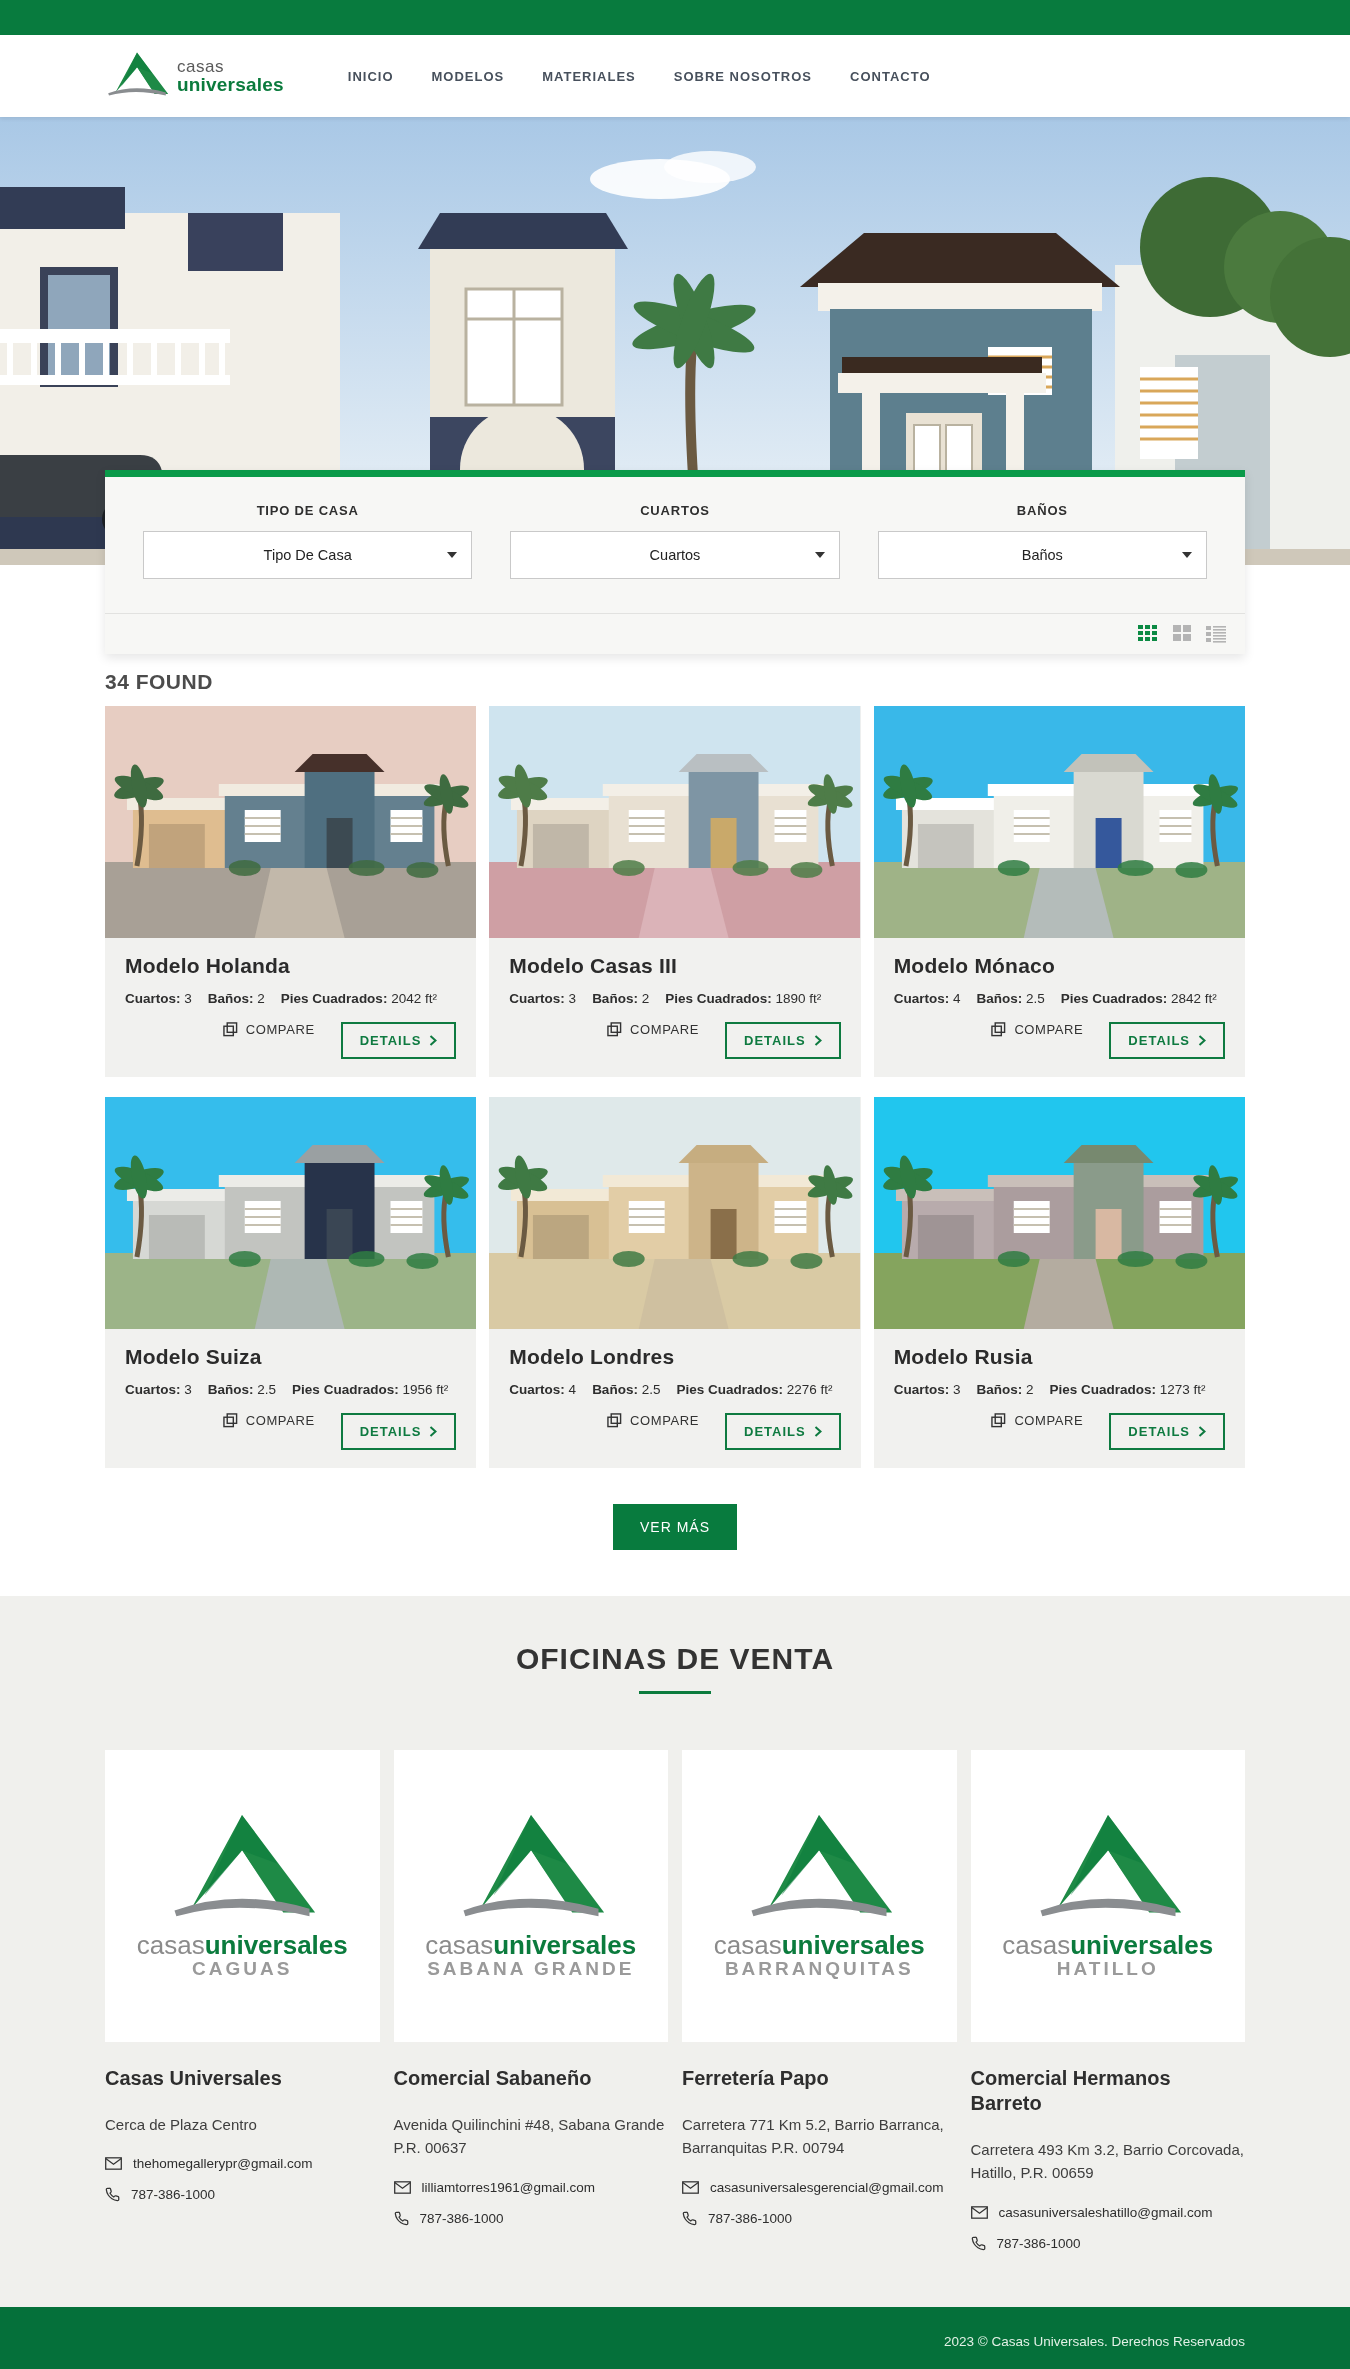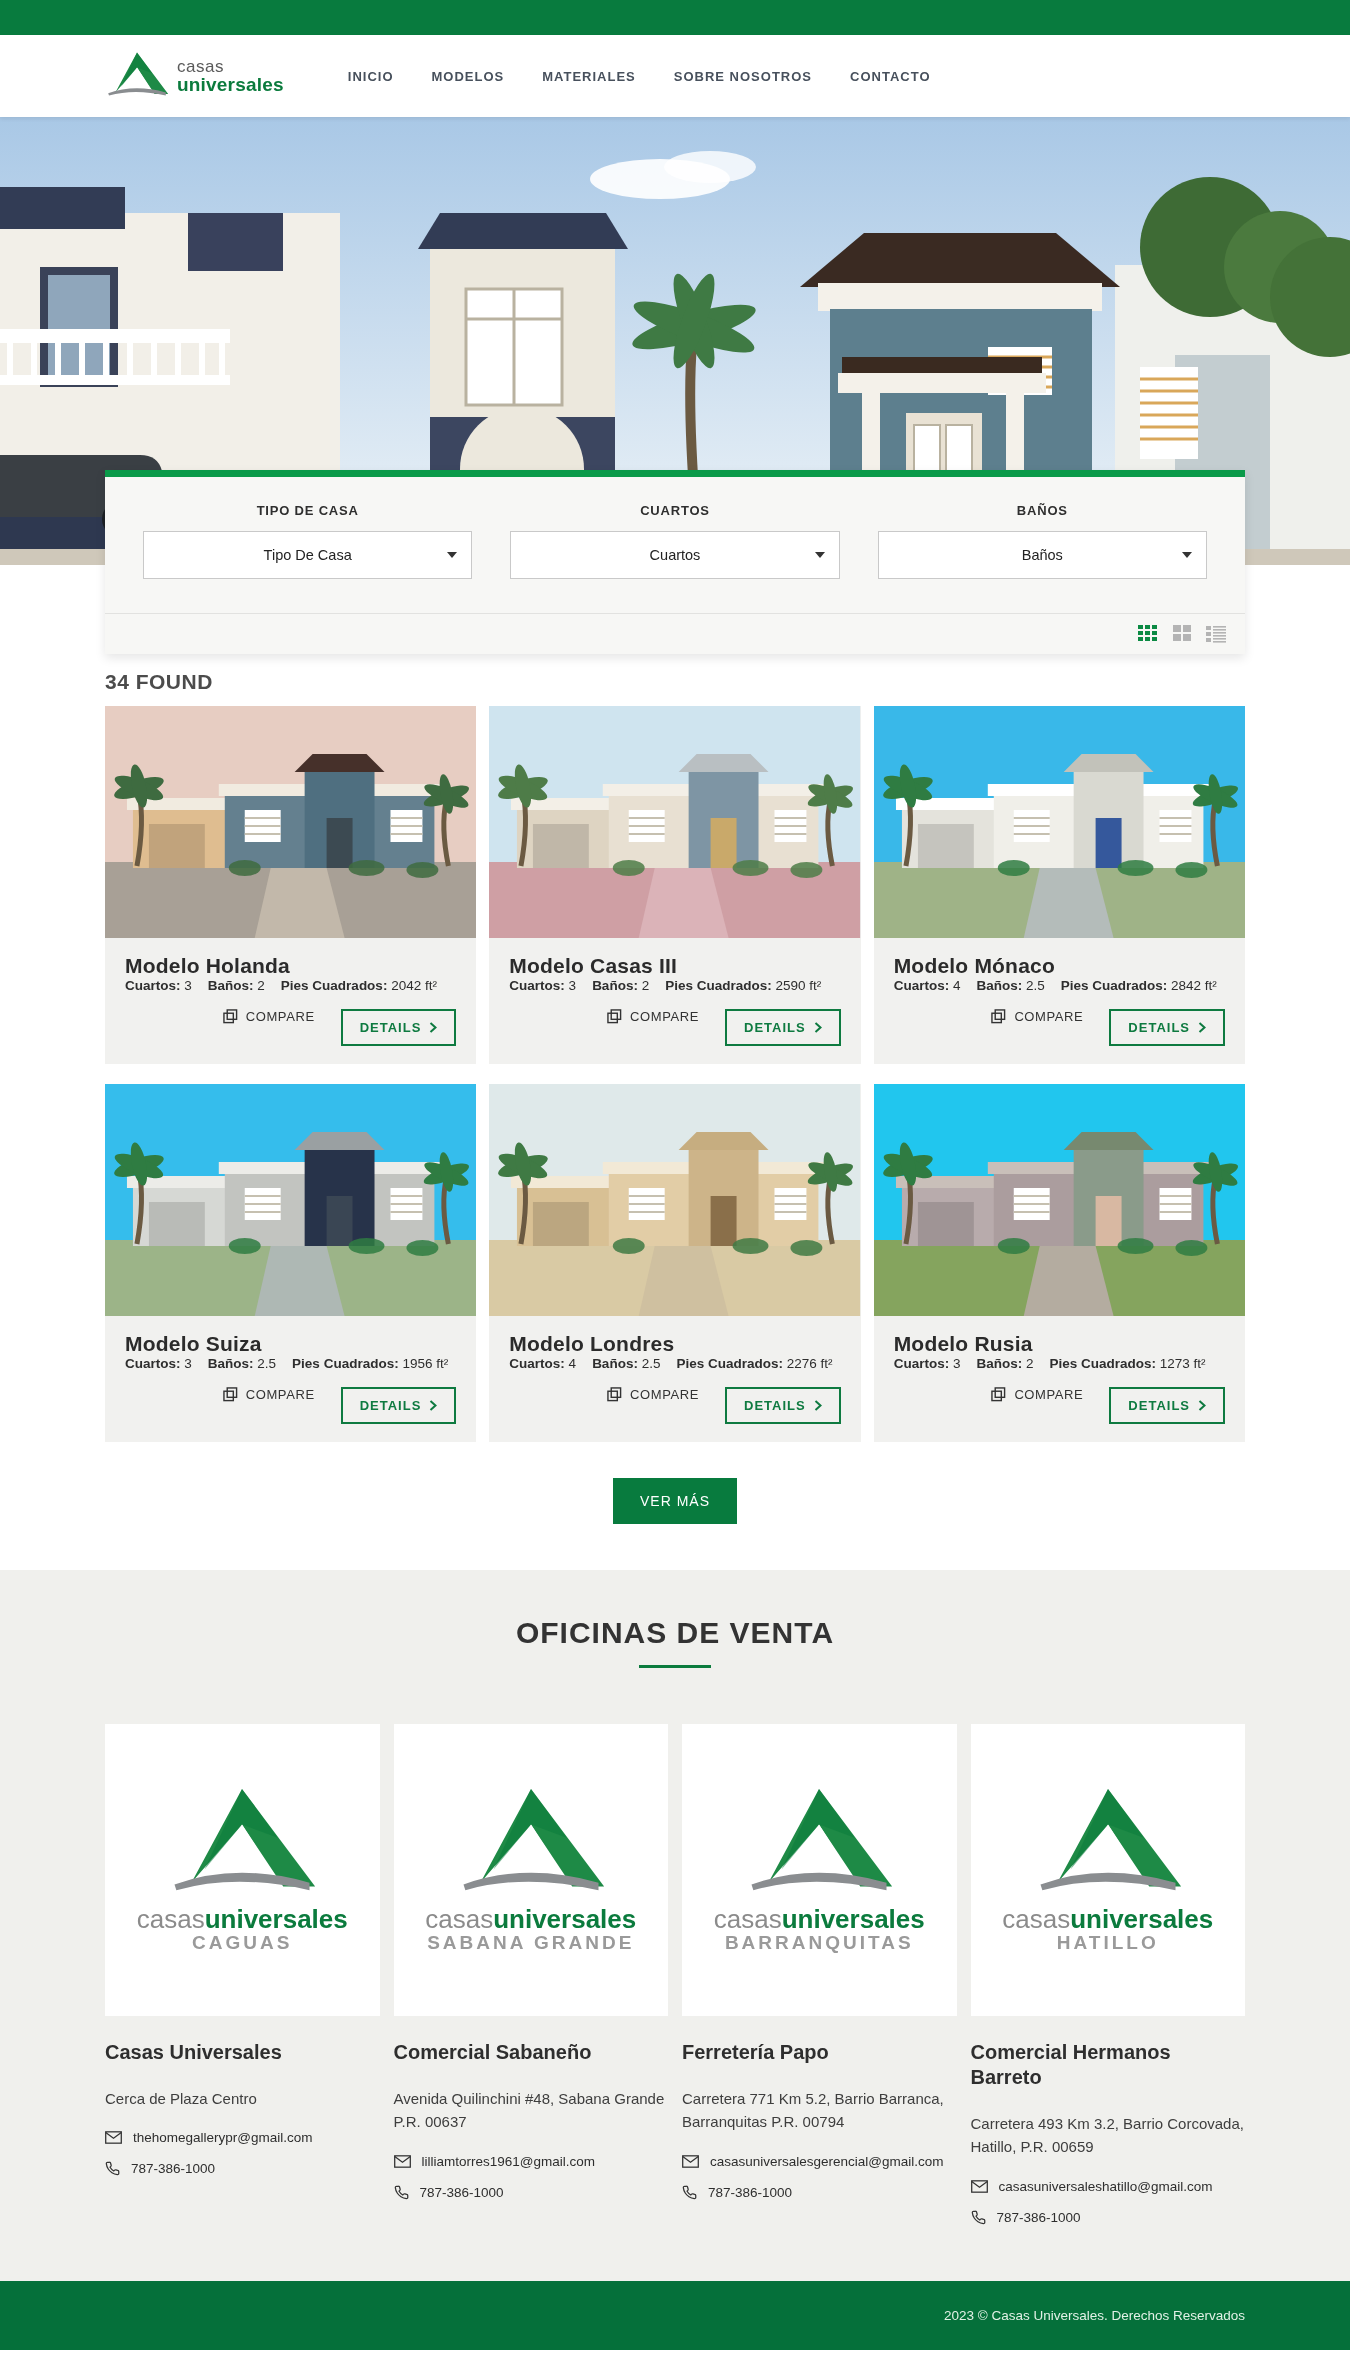--- a/index.html
+++ b/index.html
@@ -32,21 +32,21 @@
   .vbtn { width:22px; height:20px; display:flex; align-items:center; justify-content:center; cursor:pointer; }
 
   
   .found { font-size:21px; font-weight:bold; color:#4c4c4c; letter-spacing:.5px; margin:16px 0 12px 0; }
   .grid { display:grid; grid-template-columns:repeat(3, 1fr); gap:20px 13px; }
   .card { background:#f1f1ef; }
   .card-img { display:block; width:100%; height:232px; cursor:pointer; }
   .card-img svg { display:block; width:100%; height:232px; }
   .card-body { padding:16px 20px 18px 20px; }
   .card-title { font-size:21px; font-weight:bold; color:#2b2b2b; letter-spacing:.2px; }
-  .card-meta { margin-top:0; font-size:13.5px; color:#2e2e2e; display:flex; gap:16px; flex-wrap:wrap; }
+  .card-meta { margin-top:13px; font-size:13.5px; color:#2e2e2e; display:flex; gap:16px; flex-wrap:wrap; }
   .card-meta b { font-weight:bold; }
   .card-actions { margin-top:16px; display:flex; justify-content:flex-end; align-items:flex-start; gap:26px; }
   .compare { display:flex; align-items:center; gap:8px; font-size:13px; color:#333; letter-spacing:.6px; cursor:pointer; }
   .details { display:flex; align-items:center; gap:8px; border:2px solid #0E7A40; color:#0E7A40; font-size:13px; font-weight:bold; letter-spacing:1px; padding:9px 17px; background:transparent; cursor:pointer; }
 
   .more-wrap { text-align:center; margin:36px 0 46px 0; }
   .more-btn { display:inline-block; background:#087B3E; color:#fff; font-size:14px; letter-spacing:1px; padding:15px 27px; border:none; cursor:pointer; font-family:"Liberation Sans", sans-serif; }
 
   
   .offices { background:#f0f0ed; padding:46px 0 56px 0; }
@@ -332,21 +332,21 @@
       <a class="card-img scene img-praga">
           <svg viewBox="0 0 372 232" preserveAspectRatio="none">
             <use href="#house-scene"></use>
           </svg>
         </a>
       <div class="card-body">
         <div class="card-title">Modelo Casas III</div>
         <div class="card-meta">
           <span><b>Cuartos:</b> <span>3</span></span>
           <span><b>Baños:</b> <span>2</span></span>
-          <span><b>Pies Cuadrados:</b> <span>2590 ft²</span></span>
+          <span><b>Pies Cuadrados:</b> <span>1890 ft²</span></span>
         </div>
         <div class="card-actions">
           <span class="compare">
             <span class="cicon">
                 <svg width="15" height="15" viewBox="0 0 16 16" fill="none" stroke="#333" stroke-width="1.5">
                   <rect x="4.5" y="1" width="10" height="10"></rect>
                   <rect x="1" y="4.5" width="10" height="10"></rect>
                 </svg>
               </span>
             <span>COMPARE</span>

